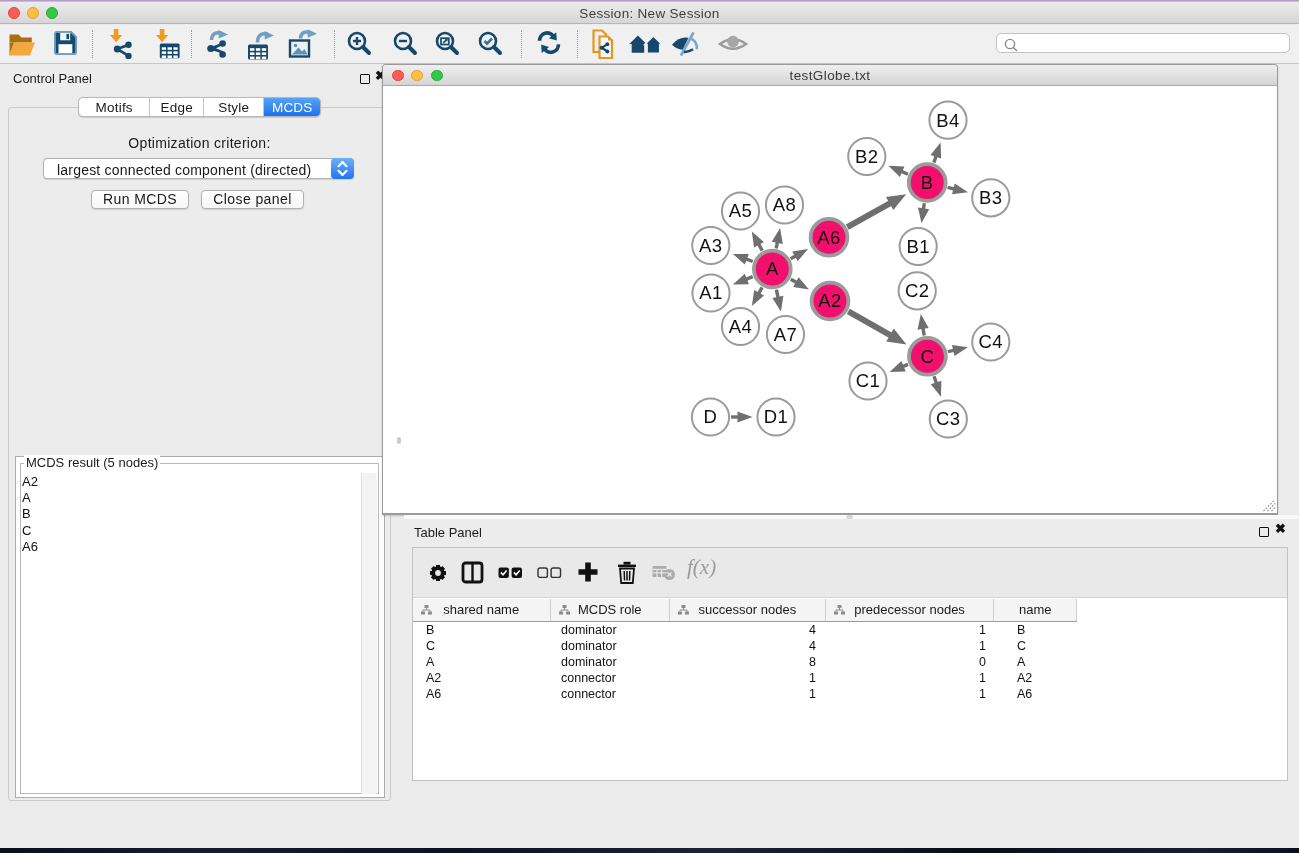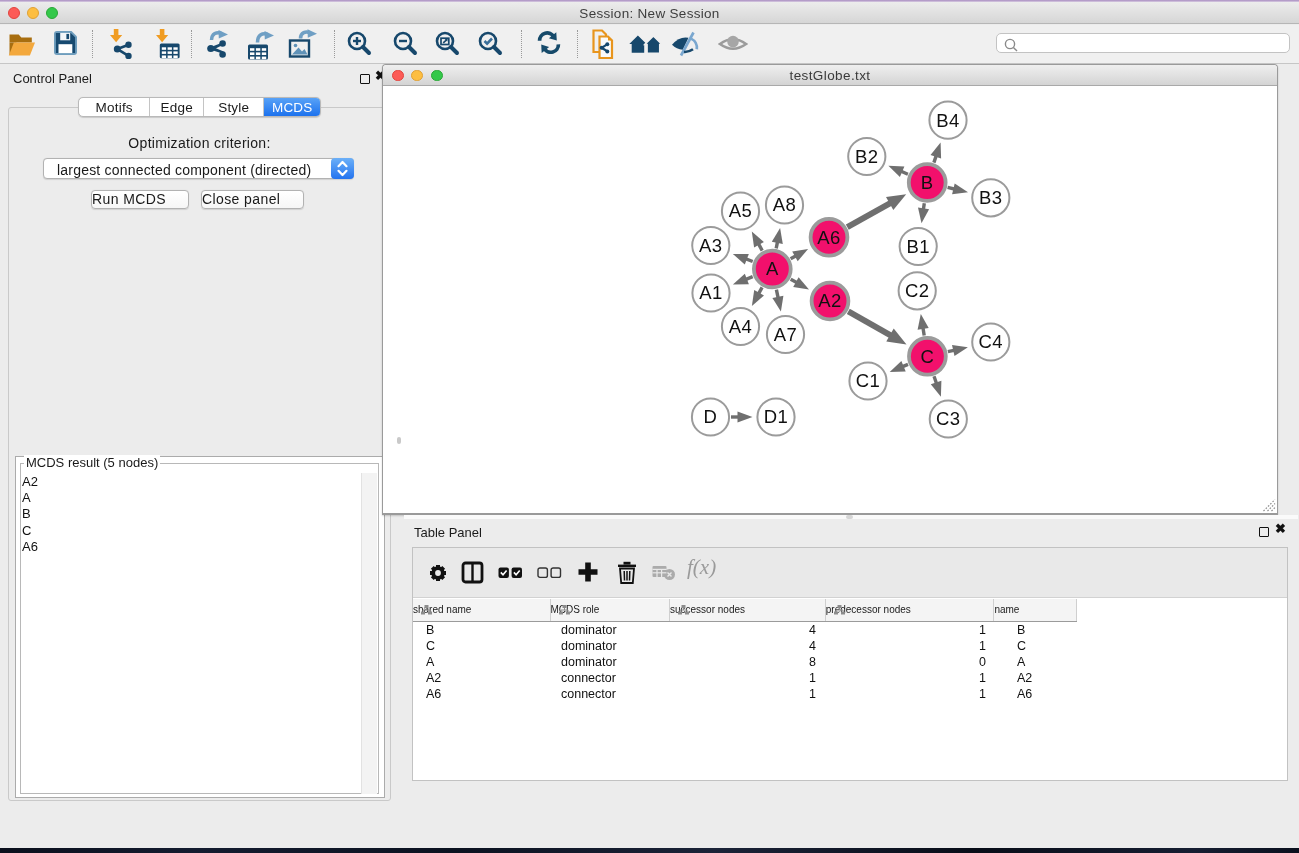--- a/index.html
+++ b/index.html
@@ -25,42 +25,42 @@
 .seg .sel{background:linear-gradient(#58a2f7,#1d72ee);color:#fff;border-right-color:#1d72ee}
 #cp-tabs{left:78px;top:95px;width:243px;height:20px}
 #cp-tabs div:nth-child(1){width:72px}
 #cp-tabs div:nth-child(2){width:54px}
 #cp-tabs div:nth-child(3){width:61px}
 #cp-tabs div:nth-child(4){width:56px}
 #opt-label{position:absolute;left:0;top:133px;width:399px;text-align:center;font-size:14px;letter-spacing:.3px;color:#1a1a1a}
 #combo{position:absolute;left:43px;top:156px;width:311px;height:21px;background:#fff;border:1px solid #b2b2b2;border-radius:4px;box-shadow:0 .5px 1px rgba(0,0,0,.12)}
 #combo span{position:absolute;left:13px;top:2.5px;font-size:14px;letter-spacing:.2px;color:#1a1a1a}
 #combo .step{position:absolute;right:-1px;top:-1px;width:23px;height:21px;border-radius:4px;background:linear-gradient(#6cb0f8,#2474ef)}
-.btn{position:absolute;height:19px;background:linear-gradient(#ffffff,#f6f6f6);border:1px solid #b2b2b2;border-radius:4px;font-size:14px;letter-spacing:.4px;color:#1a1a1a;line-height:17.5px;box-shadow:0 .5px 1px rgba(0,0,0,.12)}
+.btn{position:absolute;height:19px;background:linear-gradient(#ffffff,#f6f6f6);border:1px solid #b2b2b2;border-radius:4px;font-size:14px;letter-spacing:.4px;color:#1a1a1a;text-align:center;line-height:17.5px;box-shadow:0 .5px 1px rgba(0,0,0,.12)}
 #mcds-box{position:absolute;left:15px;top:454px;width:370px;height:342px;background:#fff;border:1px solid #ababab}
 #mcds-field{position:absolute;left:20px;top:461px;width:359px;height:331px;border:1px solid #b8b8b8}
 #mcds-label{position:absolute;left:24px;top:453px;background:#fff;padding:0 2px;font-size:13px;color:#1a1a1a}
 #mcds-list{position:absolute;left:22px;top:472px;font-size:13px;color:#111;line-height:16.2px}
 #mcds-scroll{position:absolute;left:361px;top:471px;width:16px;height:321px;background:#f3f3f3;border-left:1px solid #e2e2e2}
 
 #netwin{position:absolute;left:382px;top:62px;width:896px;height:451px;background:#fff;border:1px solid #9a9a9a;border-bottom:2px solid #9a9a9a;border-radius:4px 4px 0 0;box-shadow:0 1px 2px rgba(0,0,0,.18)}
 #net-tb{position:absolute;left:0;top:0;width:894px;height:21px;background:linear-gradient(#efefef,#d4d4d4);border-bottom:1px solid #a9a9a9;border-radius:4px 4px 0 0}
 #net-tb .t1{left:9px;top:4.5px;background:#fc5b57;border:1px solid #e2443f}
 #net-tb .t2{left:28px;top:4.5px;background:#fdbe41;border:1px solid #e0a135}
 #net-tb .t3{left:48px;top:4.5px;background:#34c84a;border:1px solid #2aa837}
 #net-title{position:absolute;left:0;top:3px;width:100%;text-align:center;font-size:13.5px;letter-spacing:.4px;color:#3a3a3a}
 #grip{position:absolute;right:1px;bottom:1px;width:13px;height:13px}
 
 #tp-title{position:absolute;left:414px;top:523px;font-size:13px;color:#1b1b1b}
 #tp-float{position:absolute;left:1259px;top:525px;width:10px;height:10px;border:1.6px solid #111;border-radius:1px}
 #tp-close{position:absolute;left:1275px;top:519px;font-size:13px;color:#111;font-weight:bold}
 #tp-box{position:absolute;left:412px;top:545px;width:876px;height:234px;background:#fff;border:1px solid #c2c2c2}
 #tp-toolbar{position:absolute;left:0;top:0;width:874px;height:50px;background:#e9e9e9;border-bottom:1px solid #d2d2d2}
 #tbl-head{position:absolute;left:0;top:51px;width:664px;height:23px;background:#f4f4f4;border-bottom:1px solid #9b9b9b}
-#tbl-head .hcell{position:absolute;top:0;height:22px;border-right:1px solid #cfcfcf;font-size:10px;color:#1a1a1a;line-height:22px}
+#tbl-head .hcell{position:absolute;top:0;height:22px;border-right:1px solid #cfcfcf;font-size:13px;color:#1a1a1a;text-align:center;line-height:22px}
 .sorticon{position:absolute;top:6px;width:11px;height:10px}
 #tbl-rows{position:absolute;left:0;top:74px;width:874px;font-size:12.5px;color:#111}
 #tbl-rows .cell{position:absolute;height:16px;line-height:16px}
 
 #tp-tabs{left:672px;top:788px;width:358px;height:20px}
 #tp-tabs div:nth-child(1){width:92px}
 #tp-tabs div:nth-child(2){width:89px}
 #tp-tabs div:nth-child(3){width:115px}
 #tp-tabs div:nth-child(4){width:62px}
 

